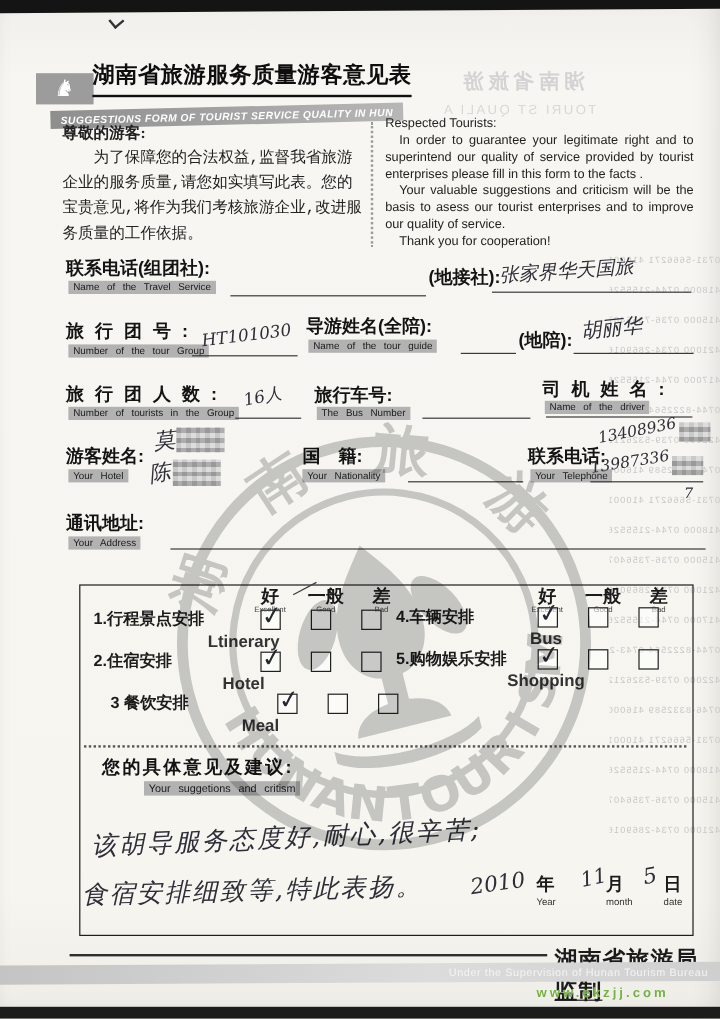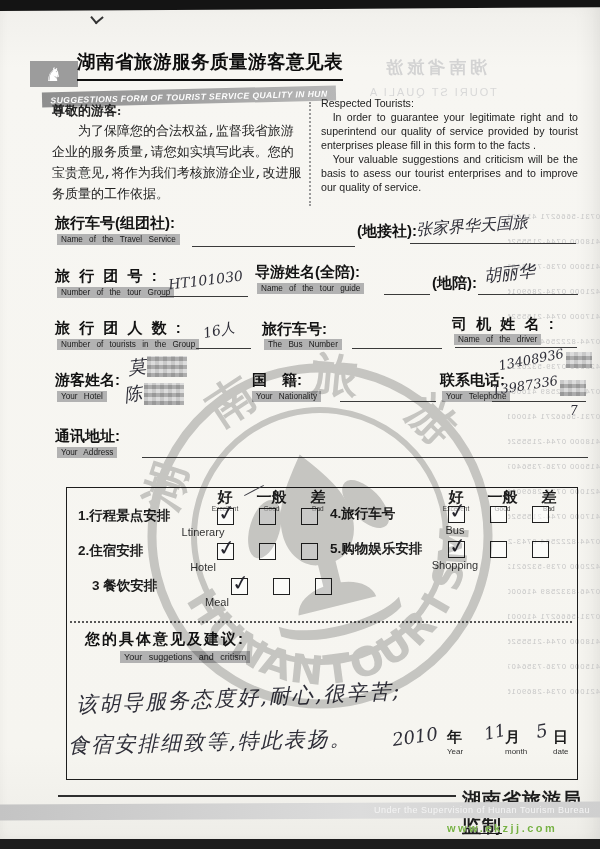--- a/index.html
+++ b/index.html
@@ -40,21 +40,21 @@
   .hand{font-family:"DejaVu Serif",serif;font-style:italic;color:#2e2e38;white-space:nowrap;}
   .mosaic{background:
     repeating-linear-gradient(0deg,rgba(80,80,80,.38) 0 4px,rgba(205,205,205,.38) 4px 8px),
     repeating-linear-gradient(90deg,#c6c6c6 0 4px,#e6e6e6 4px 8px);}
   
   .bigbox{left:66px;top:487px;width:510px;height:291px;border:1.7px solid #1d1d1d;}
   .hdr-cell{display:inline-block;width:42px;text-align:center;vertical-align:top;}
   .hdr-cn{font-size:15px;font-weight:bold;}
   .hdr-en{font-size:6.5px;color:#444;margin-top:-2px;}
   .item-label{font-size:13.5px;font-weight:bold;white-space:nowrap;}
-  .item-en{font-size:11px;font-weight:normal;color:#333;text-align:center;margin-top:1px;}
+  .item-en{font-size:14px;font-weight:bold;color:#333;text-align:center;margin-top:1px;}
   .cb{position:absolute;top:1px;width:15px;height:15px;border:1.8px solid #202020;background:rgba(255,255,255,.55);}
   .cb.checked::after{content:"✓";position:absolute;left:0px;top:-8px;font-size:21px;font-weight:bold;
     color:#26262e;transform:rotate(-8deg);font-family:"DejaVu Sans",sans-serif;}
   .dotted-sep{left:70px;top:621px;width:502px;border-top:2px dotted #575757;}
   .stray-slash{left:243px;top:490px;width:22px;border-top:1.6px solid #3c3c44;transform:rotate(-28deg);}
   
   .date-cjk{font-size:15px;font-weight:bold;display:inline-block;text-align:center;}
   .date-en{font-size:8px;color:#333;text-align:center;}
   
   .issuer-line{left:58px;top:795px;width:398px;border-top:2px solid #2e2e2e;}
@@ -115,23 +115,24 @@
 
   <div class="abs intro-cn">
     <div class="sal">尊敬的游客:</div>
     <p class="body">为了保障您的合法权益,监督我省旅游企业的服务质量,请您如实填写此表。您的宝贵意见,将作为我们考核旅游企业,改进服务质量的工作依据。</p>
   </div>
   <div class="abs vdivider"></div>
   <div class="abs intro-en">
     <p class="sal">Respected Tourists:</p>
     <p>In order to guarantee your legitimate right and to superintend our quality of service provided by tourist enterprises please fill in this form to the facts .</p>
     <p>Your valuable suggestions and criticism will be the basis to asess our tourist enterprises and to improve our quality of service.</p>
-  </div>
-
-  <div class="abs lab" style="left:55px;top:214px">旅行车号(组团社):</div>
+    <p>Thank you for cooperation!</p>
+  </div>
+
+  <div class="abs lab" style="left:55px;top:214px">联系电话(组团社):</div>
   <div class="abs sub" style="left:57px;top:234px">Name of the Travel Service</div>
   <div class="abs uline" style="left:192px;top:245px;width:163px"></div>
   <div class="abs lab" style="left:357px;top:222px">(地接社):</div>
   <div class="abs hand" style="left:416px;top:216px;font-size:16px;transform:rotate(-4deg)">张家界华天国旅</div>
   <div class="abs uline" style="left:410px;top:242px;width:166px"></div>
 
   <div class="abs lab sp" style="left:55px;top:267px">旅 行 团 号 :</div>
   <div class="abs sub" style="left:57px;top:287px">Number of the tour Group</div>
   <div class="abs hand" style="left:168px;top:272px;font-size:14px;transform:rotate(-7deg)">HT101030</div>
   <div class="abs uline" style="left:160px;top:295px;width:88px"></div>
@@ -206,21 +207,21 @@
   </div>
   <div class="abs" style="left:92px;top:577px;width:250px;height:34px">
     <div class="item-label"><span>3</span> <span>餐饮安排</span>
       <div class="item-en">Meal</div></div>
     <div class="cb checked" style="left:139px"></div>
     <div class="cb" style="left:181px"></div>
     <div class="cb" style="left:223px"></div>
   </div>
 
   <div class="abs" style="left:330px;top:505px;width:250px;height:34px">
-    <div class="item-label"><span>4.</span><span>旅行车号</span>
+    <div class="item-label"><span>4.</span><span>车辆安排</span>
       <div class="item-en">Bus</div></div>
     <div class="cb checked" style="left:118px"></div>
     <div class="cb" style="left:160px"></div>
     <div class="cb" style="left:202px"></div>
   </div>
   <div class="abs" style="left:330px;top:540px;width:250px;height:34px">
     <div class="item-label"><span>5.</span><span>购物娱乐安排</span>
       <div class="item-en">Shopping</div></div>
     <div class="cb checked" style="left:118px"></div>
     <div class="cb" style="left:160px"></div>

